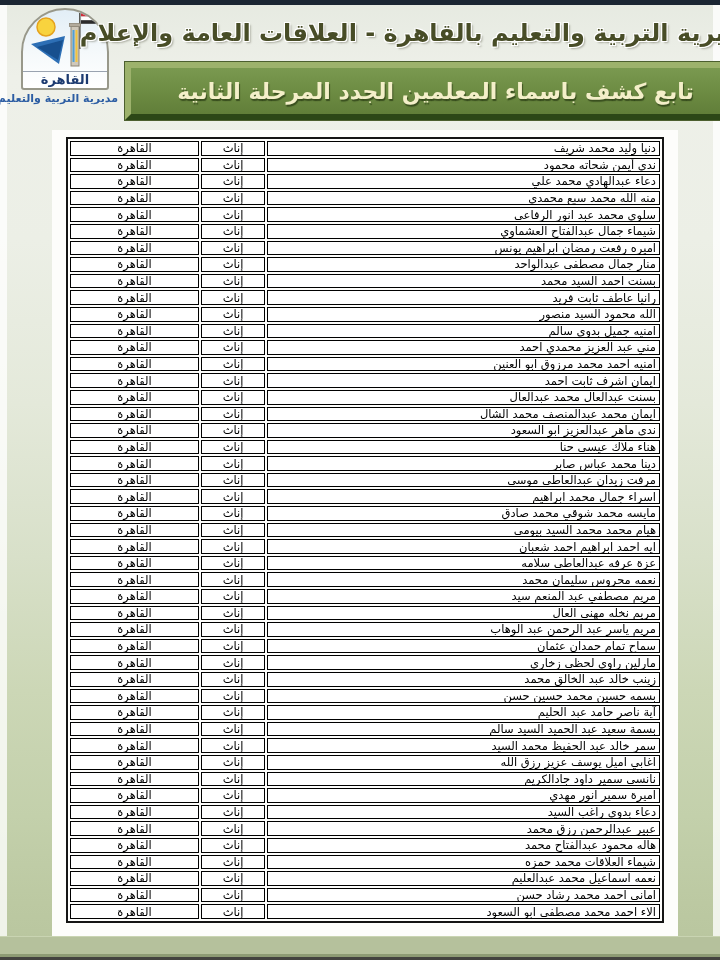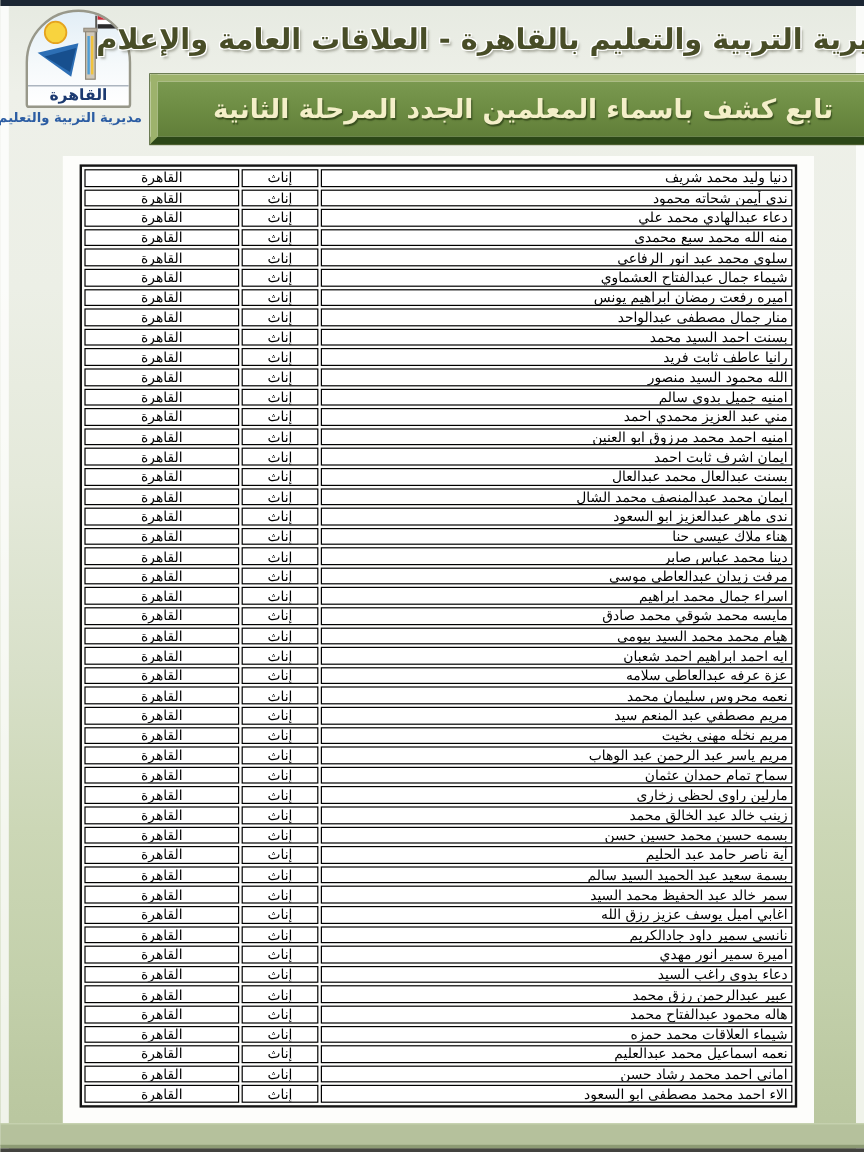--- a/index.html
+++ b/index.html
@@ -293,21 +293,21 @@
     <td class="gov">القاهرة</td>
   </tr>
 
   <tr>
     <td class="name">مريم مصطفي عبد المنعم سيد</td>
     <td class="gender">إناث</td>
     <td class="gov">القاهرة</td>
   </tr>
 
   <tr>
-    <td class="name">مريم نخله مهنى بخيت</td>
+    <td class="name">مريم نخله مهنى العال</td>
     <td class="gender">إناث</td>
     <td class="gov">القاهرة</td>
   </tr>
 
   <tr>
     <td class="name">مريم ياسر عبد الرحمن عبد الوهاب</td>
     <td class="gender">إناث</td>
     <td class="gov">القاهرة</td>
   </tr>
 

